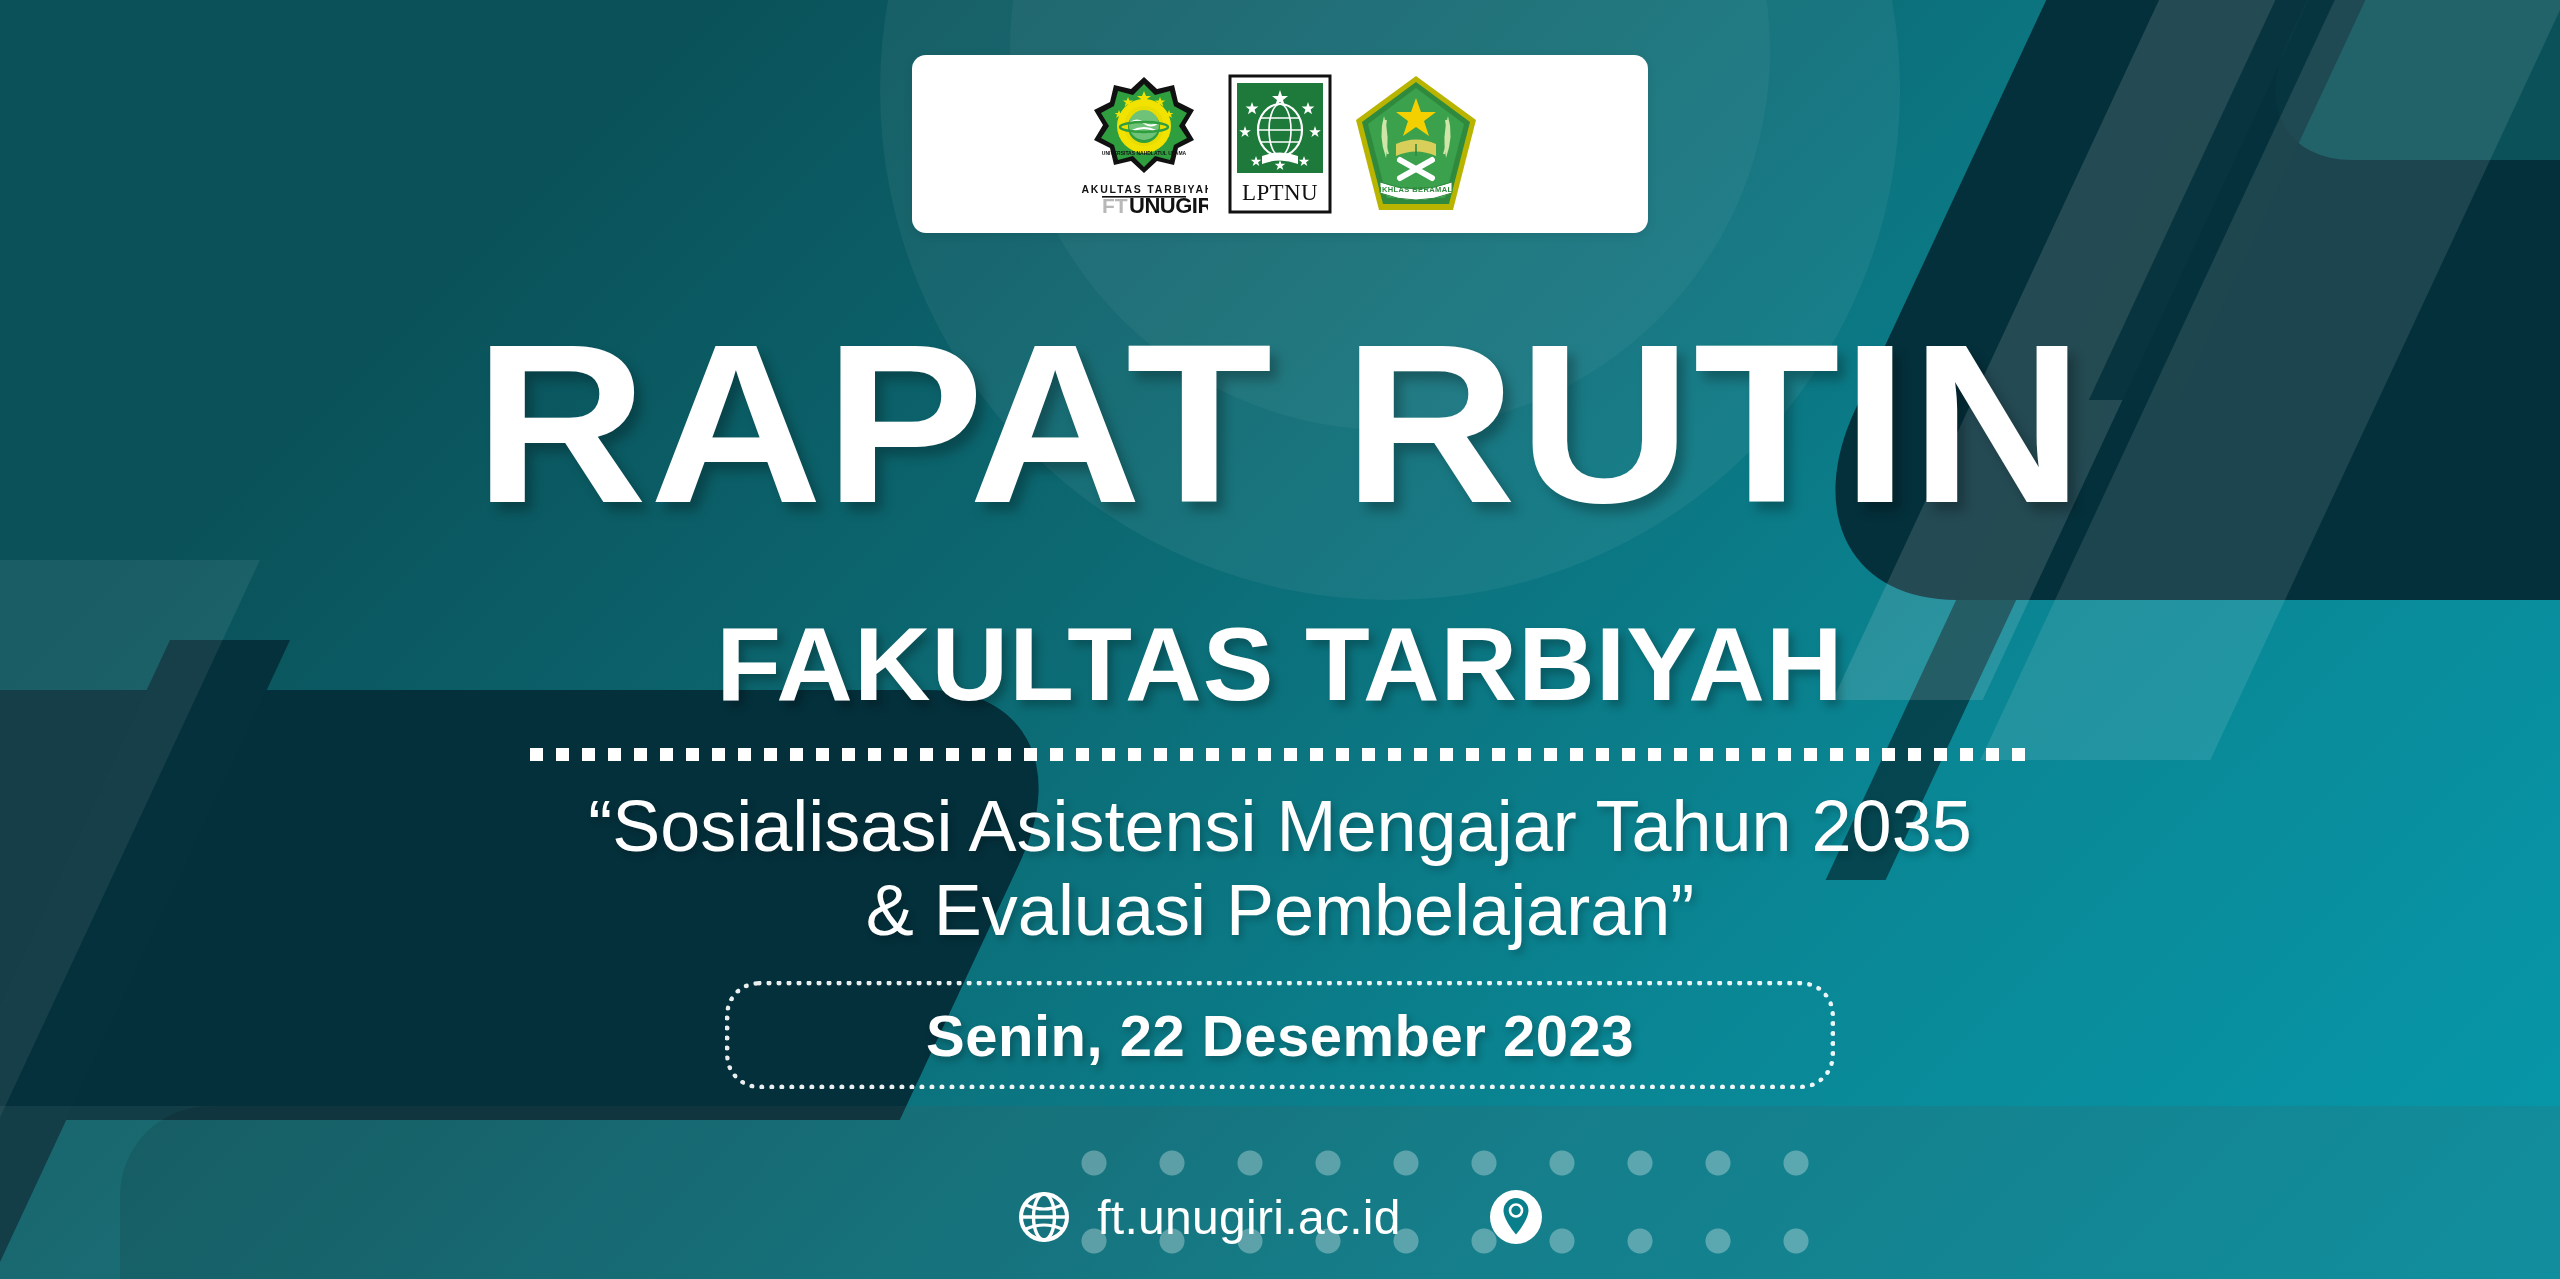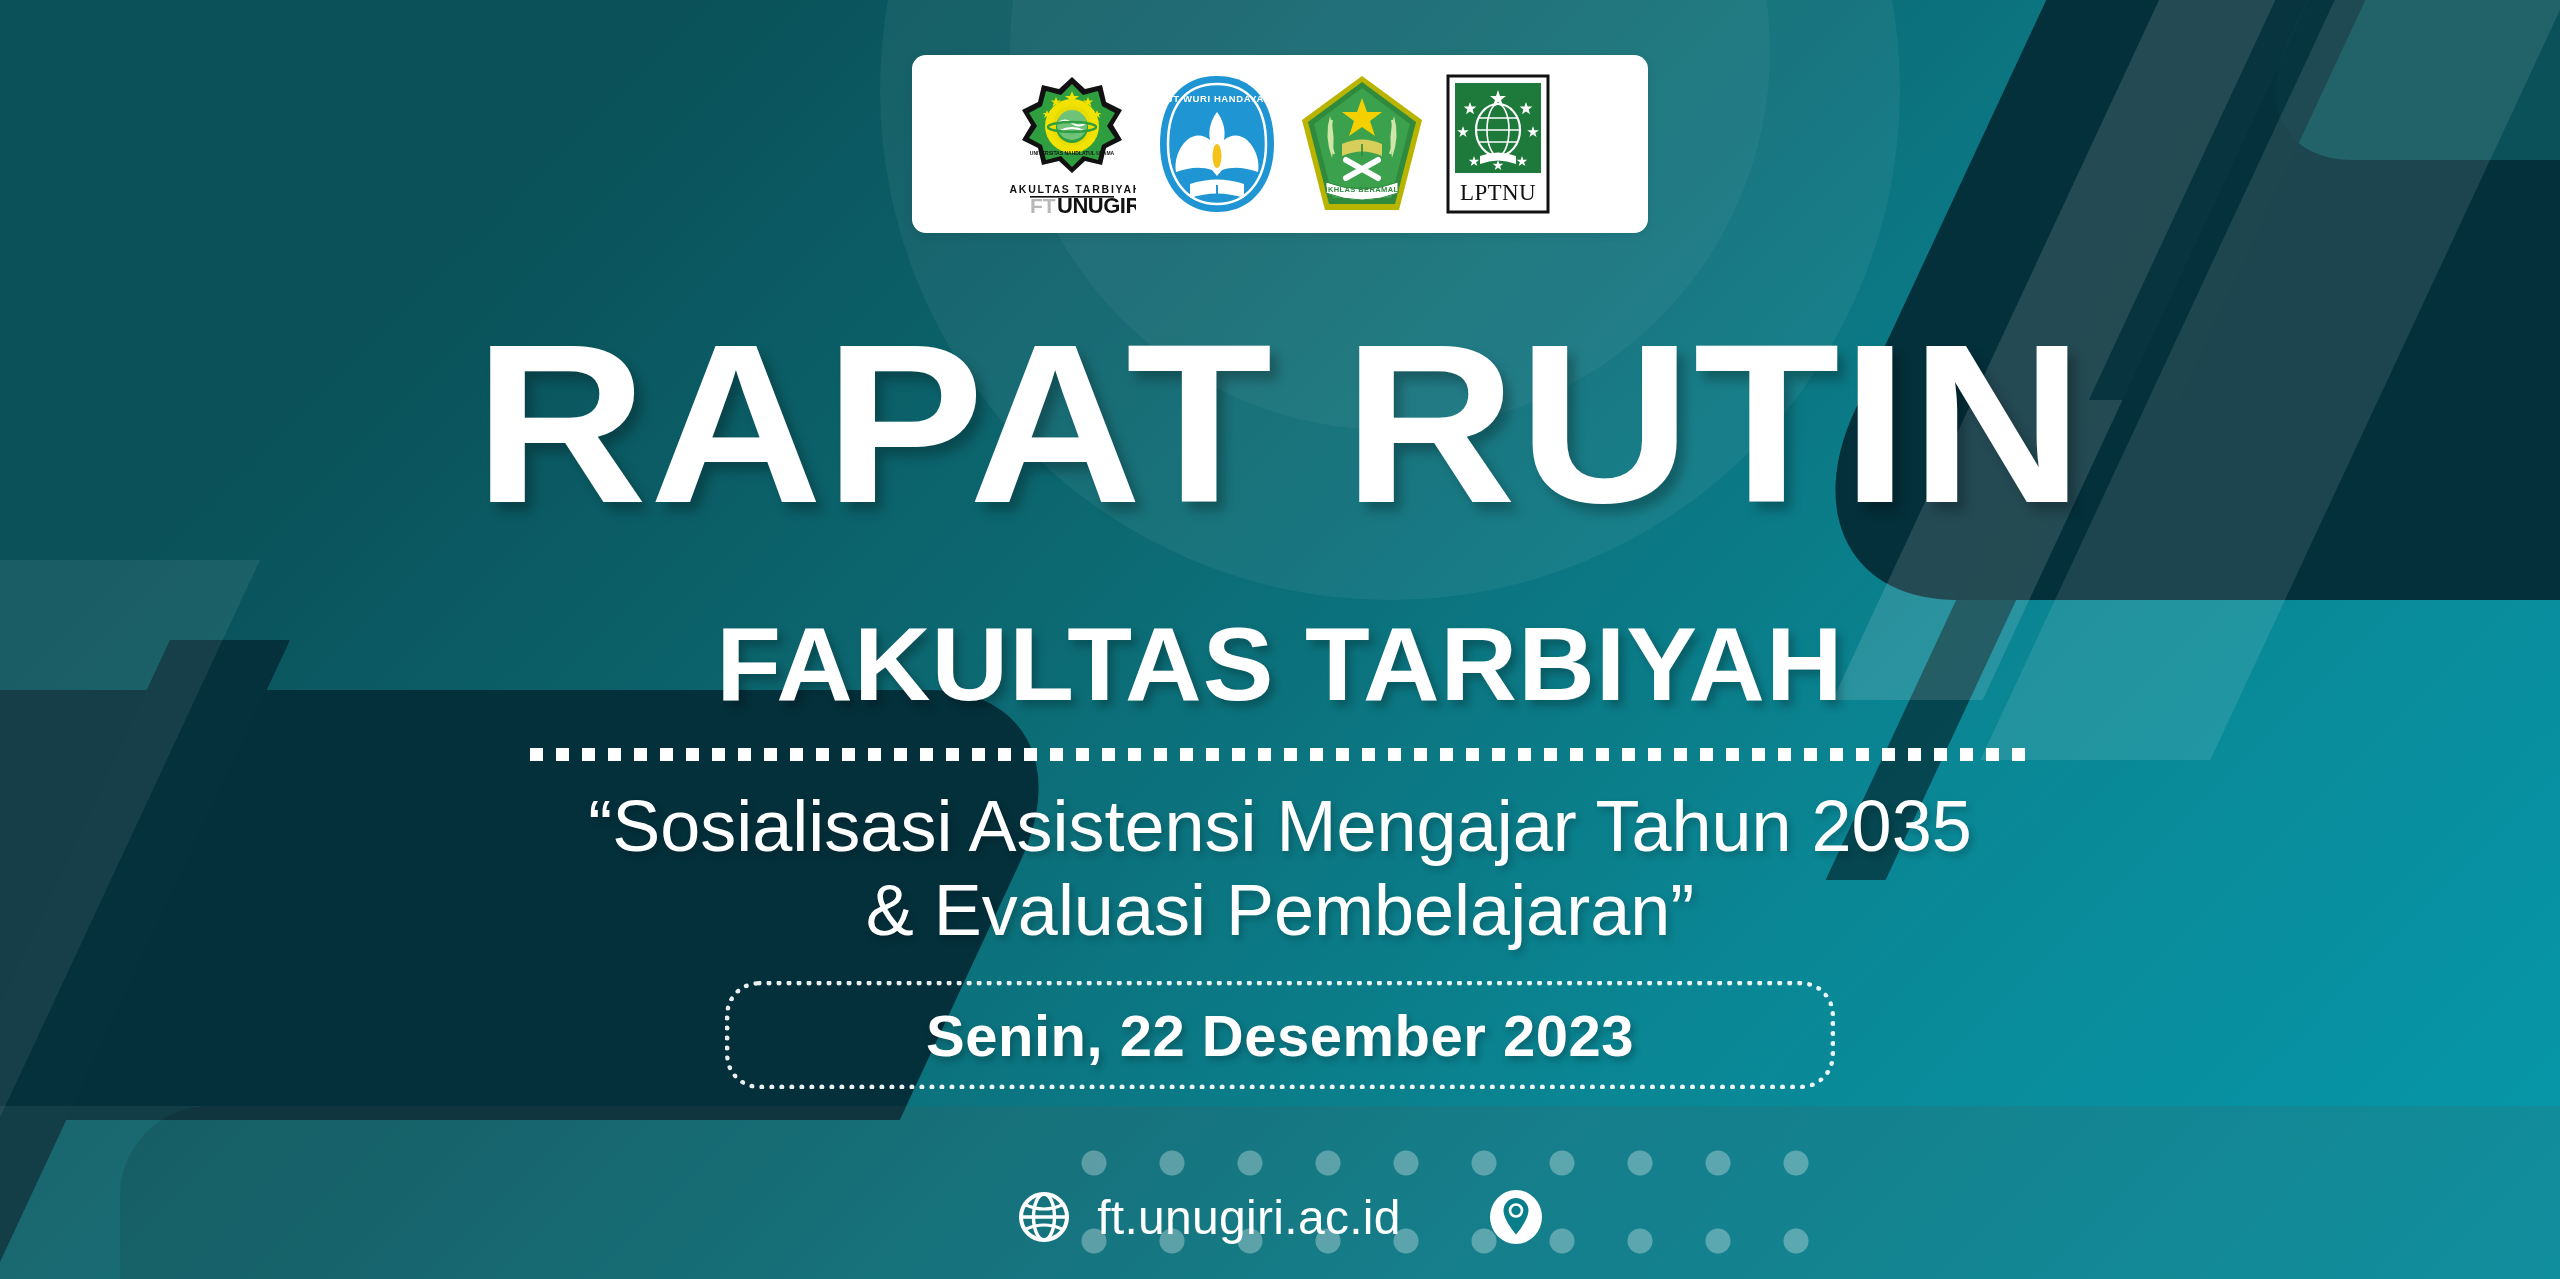--- a/index.html
+++ b/index.html
@@ -202,55 +202,20 @@
         </g>
         <g>
           <text x="64" y="120" font-size="10.5" fill="#111111" text-anchor="middle" font-family="'Liberation Sans',sans-serif" font-weight="bold" letter-spacing="1.8">FAKULTAS TARBIYAH</text>
           <rect x="22" y="123" width="84" height="1.6" fill="#111111"></rect>
           <text x="22" y="140" font-size="21" fill="#b8b8b8" font-family="'Liberation Sans',sans-serif" font-weight="bold">FT</text>
           <text x="49" y="140" font-size="22" fill="#111111" font-family="'Liberation Sans',sans-serif" font-weight="bold" letter-spacing="-0.5">UNUGIRI</text>
         </g>
       </svg>
     </div>
 
-    <div class="logo">
-      <svg width="126" height="144" viewBox="0 0 126 144">
-        <path d="M63,4 C101,4 120,32 120,72 C120,112 98,140 63,140 C28,140 6,112 6,72 C6,32 25,4 63,4 Z" fill="#2095d4"></path>
-        <path d="M63,12 C96,12 112,36 112,72 C112,108 93,132 63,132 C33,132 14,108 14,72 C14,36 30,12 63,12 Z" fill="none" stroke="#ffffff" stroke-width="2.5"></path>
-        <path d="M63,40 C57,48 54,58 56,68 C49,62 40,62 33,68 C24,76 20,90 22,100 C34,96 46,94 58,98 L63,104 L68,98 C80,94 92,96 104,100 C106,90 102,76 93,68 C86,62 77,62 70,68 C72,58 69,48 63,40 Z" fill="#ffffff"></path>
-        <ellipse cx="63" cy="80" rx="8" ry="19" fill="#ffffff"></ellipse>
-        <ellipse cx="63" cy="84" rx="4.5" ry="12" fill="#f5c21a"></ellipse>
-        <circle cx="63" cy="67" r="5" fill="#ffffff"></circle>
-        <path d="M36,112 q27,-9 54,0 l0,14 q-27,-9 -54,0 Z" fill="#ffffff"></path>
-        <line x1="63" y1="113" x2="63" y2="125" stroke="#2095d4" stroke-width="2"></line>
-        <text x="63" y="30" font-size="9.5" fill="#ffffff" text-anchor="middle" font-family="'Liberation Sans',sans-serif" font-weight="bold" letter-spacing="0.6">TUT WURI HANDAYANI</text>
-      </svg>
-    </div>
-
-    <div class="logo">
-      <svg width="128" height="144" viewBox="0 0 128 144">
-        <polygon points="64,4 124,48 101,138 27,138 4,48" fill="#b9b400"></polygon>
-        <polygon points="64,10 118,50 97,132 31,132 10,50" fill="#2f8a3e"></polygon>
-        <polygon points="64,16 112,52 93,126 35,126 16,52" fill="#3ba14c"></polygon>
-        <polygon points="64,26 69,40 84,40 72,49 77,64 64,55 51,64 56,49 44,40 59,40" fill="#f5d000"></polygon>
-        <g fill="#cfe6a8">
-          <path d="M32,44 q-6,20 2,42 q4,-22 -2,-42Z"></path>
-          <path d="M96,44 q6,20 -2,42 q-4,-22 2,-42Z"></path>
-        </g>
-        <g stroke="#cfe6a8" stroke-width="2" fill="none">
-          <path d="M34,48 q-4,18 2,34"></path>
-          <path d="M94,48 q4,18 -2,34"></path>
-        </g>
-        <path d="M44,72 q20,-9 40,0 l0,12 q-20,-9 -40,0 Z" fill="#d8cf5a"></path>
-        <line x1="64" y1="72" x2="64" y2="84" stroke="#2f8a3e" stroke-width="1.6"></line>
-        <path d="M48,88 L80,106 M80,88 L48,106" stroke="#ffffff" stroke-width="6" stroke-linecap="round"></path>
-        <path d="M28,110 q36,14 72,0 l0,11 q-36,14 -72,0 Z" fill="#ffffff" stroke="#2f8a3e" stroke-width="1"></path>
-        <text x="64" y="120" font-size="7.5" fill="#2f8a3e" text-anchor="middle" font-family="'Liberation Sans',sans-serif" font-weight="bold" letter-spacing="0.4">IKHLAS BERAMAL</text>
-      </svg>
-    </div>
 
     <div class="logo">
       <svg width="108" height="144" viewBox="0 0 108 144">
         <rect x="4" y="4" width="100" height="136" fill="#ffffff" stroke="#111111" stroke-width="3"></rect>
         <rect x="11" y="11" width="86" height="90" fill="#1d7a3a"></rect>
         <g fill="#ffffff">
           <polygon points="54,18 56,24 62,24 57,28 59,34 54,30 49,34 51,28 46,24 52,24"></polygon>
           <polygon points="26,30 27.6,34.6 32.4,34.6 28.6,37.6 30,42.2 26,39.4 22,42.2 23.4,37.6 19.6,34.6 24.4,34.6"></polygon>
           <polygon points="82,30 83.6,34.6 88.4,34.6 84.6,37.6 86,42.2 82,39.4 78,42.2 79.4,37.6 75.6,34.6 80.4,34.6"></polygon>
           <polygon points="19,54 20.4,58.2 24.8,58.2 21.2,60.9 22.6,65.1 19,62.5 15.4,65.1 16.8,60.9 13.2,58.2 17.6,58.2"></polygon>
@@ -262,20 +227,42 @@
         <ellipse cx="54" cy="58" rx="22" ry="26" fill="none" stroke="#ffffff" stroke-width="2.2"></ellipse>
         <ellipse cx="54" cy="58" rx="11" ry="26" fill="none" stroke="#ffffff" stroke-width="1.6"></ellipse>
         <line x1="32" y1="58" x2="76" y2="58" stroke="#ffffff" stroke-width="1.6"></line>
         <line x1="35" y1="46" x2="73" y2="46" stroke="#ffffff" stroke-width="1.3"></line>
         <line x1="35" y1="70" x2="73" y2="70" stroke="#ffffff" stroke-width="1.3"></line>
         <path d="M36,84 q18,-7 36,0 l0,8 q-18,-7 -36,0 Z" fill="#ffffff"></path>
         <text x="54" y="128" font-size="23" fill="#111111" text-anchor="middle" font-family="'Liberation Serif',serif" letter-spacing="0.4">LPTNU</text>
       </svg>
     </div>
 
+    <div class="logo">
+      <svg width="128" height="144" viewBox="0 0 128 144">
+        <polygon points="64,4 124,48 101,138 27,138 4,48" fill="#b9b400"></polygon>
+        <polygon points="64,10 118,50 97,132 31,132 10,50" fill="#2f8a3e"></polygon>
+        <polygon points="64,16 112,52 93,126 35,126 16,52" fill="#3ba14c"></polygon>
+        <polygon points="64,26 69,40 84,40 72,49 77,64 64,55 51,64 56,49 44,40 59,40" fill="#f5d000"></polygon>
+        <g fill="#cfe6a8">
+          <path d="M32,44 q-6,20 2,42 q4,-22 -2,-42Z"></path>
+          <path d="M96,44 q6,20 -2,42 q-4,-22 2,-42Z"></path>
+        </g>
+        <g stroke="#cfe6a8" stroke-width="2" fill="none">
+          <path d="M34,48 q-4,18 2,34"></path>
+          <path d="M94,48 q4,18 -2,34"></path>
+        </g>
+        <path d="M44,72 q20,-9 40,0 l0,12 q-20,-9 -40,0 Z" fill="#d8cf5a"></path>
+        <line x1="64" y1="72" x2="64" y2="84" stroke="#2f8a3e" stroke-width="1.6"></line>
+        <path d="M48,88 L80,106 M80,88 L48,106" stroke="#ffffff" stroke-width="6" stroke-linecap="round"></path>
+        <path d="M28,110 q36,14 72,0 l0,11 q-36,14 -72,0 Z" fill="#ffffff" stroke="#2f8a3e" stroke-width="1"></path>
+        <text x="64" y="120" font-size="7.5" fill="#2f8a3e" text-anchor="middle" font-family="'Liberation Sans',sans-serif" font-weight="bold" letter-spacing="0.4">IKHLAS BERAMAL</text>
+      </svg>
+    </div>
+
 
   </div>
 
   <div class="stage">
 
     <div class="title">RAPAT RUTIN</div>
 
     <div class="subtitle">FAKULTAS TARBIYAH</div>
 
     <div class="divider"></div>

